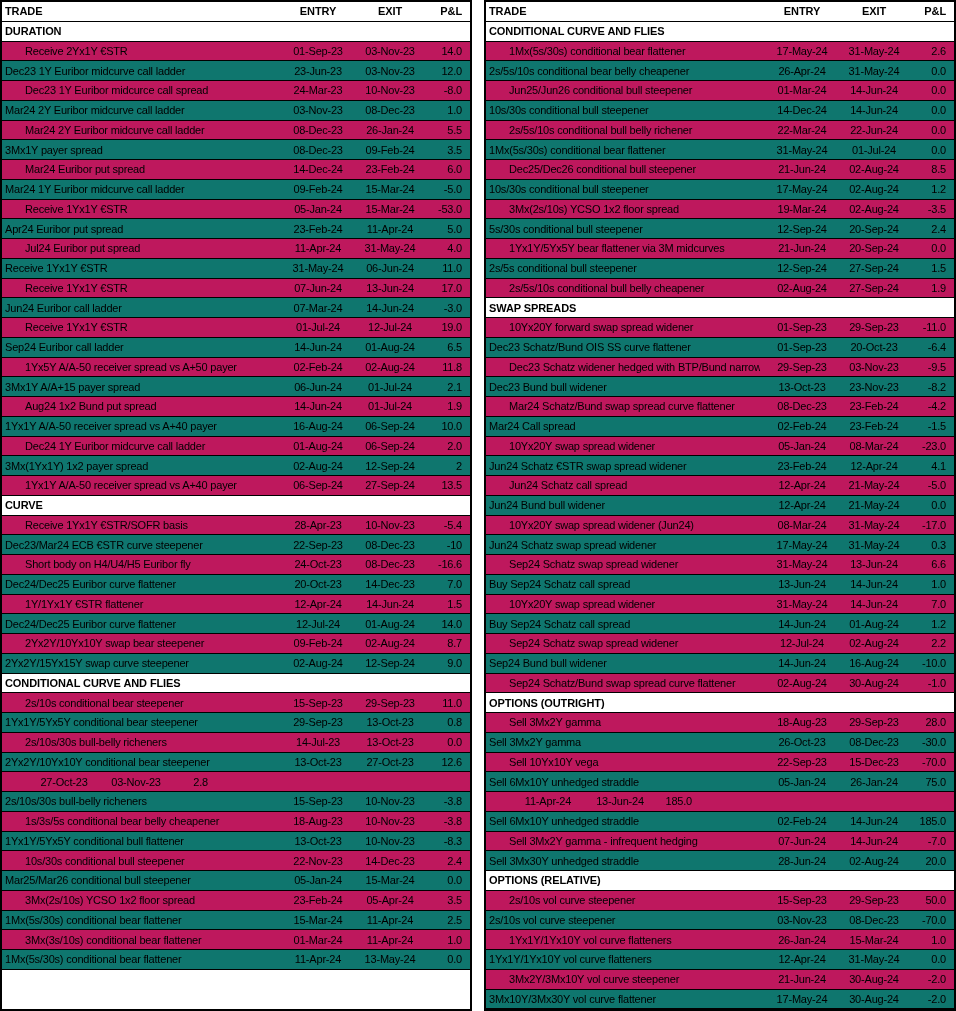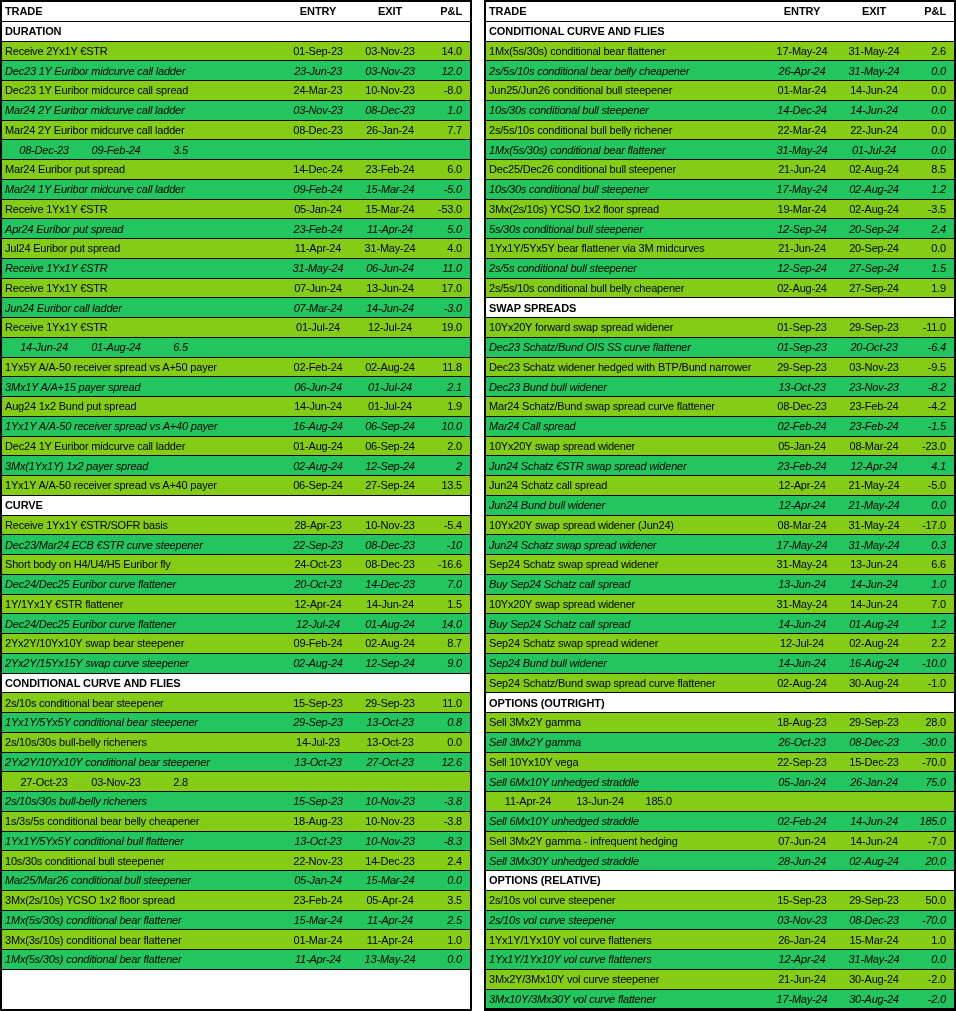--- a/index.html
+++ b/index.html
@@ -38,22 +38,22 @@
     height: 19.75px;
     border-bottom: 1px solid #000000;
     box-sizing: border-box;
     background: #ffffff;
   }
   .row.header .cell,
   .row.section .cell {
     font-weight: bold;
     letter-spacing: -0.1px;
   }
-  .row.shaded { background: #84cc16; }
-  .row.plain  { background: #22c55e; font-style: italic; }
+  .row.shaded { background: #be185d; padding-left: 20px; }
+  .row.plain  { background: #0f766e; }
   .cell {
     white-space: nowrap;
     overflow: hidden;
     line-height: 18px;
   }
   .cell.trade { flex: 1 1 auto; padding-left: 3px; text-align: left; }
   .cell.entry { flex: 0 0 84px; width: 84px; text-align: center; }
   .cell.exit  { flex: 0 0 60px; width: 60px; text-align: center; }
   .cell.pnl   { flex: 0 0 50px; width: 50px; text-align: right; padding-right: 8px; box-sizing: border-box; }
 </style>
@@ -88,22 +88,23 @@
           <div class="cell pnl">-8.0</div>
         </div><div class="row data plain">
           <div class="cell trade">Mar24 2Y Euribor midcurve call ladder</div>
           <div class="cell entry">03-Nov-23</div>
           <div class="cell exit">08-Dec-23</div>
           <div class="cell pnl">1.0</div>
         </div><div class="row data shaded">
           <div class="cell trade">Mar24 2Y Euribor midcurve call ladder</div>
           <div class="cell entry">08-Dec-23</div>
           <div class="cell exit">26-Jan-24</div>
-          <div class="cell pnl">7.7</div>
-        </div><div class="row data plain">
+          <div class="cell pnl">5.5</div>
+        </div><div class="row data plain">
+          <div class="cell trade">3Mx1Y payer spread</div>
           <div class="cell entry">08-Dec-23</div>
           <div class="cell exit">09-Feb-24</div>
           <div class="cell pnl">3.5</div>
         </div><div class="row data shaded">
           <div class="cell trade">Mar24 Euribor put spread</div>
           <div class="cell entry">14-Dec-24</div>
           <div class="cell exit">23-Feb-24</div>
           <div class="cell pnl">6.0</div>
         </div><div class="row data plain">
           <div class="cell trade">Mar24 1Y Euribor midcurve call ladder</div>
@@ -139,20 +140,21 @@
           <div class="cell trade">Jun24 Euribor call ladder</div>
           <div class="cell entry">07-Mar-24</div>
           <div class="cell exit">14-Jun-24</div>
           <div class="cell pnl">-3.0</div>
         </div><div class="row data shaded">
           <div class="cell trade">Receive 1Yx1Y €STR</div>
           <div class="cell entry">01-Jul-24</div>
           <div class="cell exit">12-Jul-24</div>
           <div class="cell pnl">19.0</div>
         </div><div class="row data plain">
+          <div class="cell trade">Sep24 Euribor call ladder</div>
           <div class="cell entry">14-Jun-24</div>
           <div class="cell exit">01-Aug-24</div>
           <div class="cell pnl">6.5</div>
         </div><div class="row data shaded">
           <div class="cell trade">1Yx5Y A/A-50 receiver spread vs A+50 payer</div>
           <div class="cell entry">02-Feb-24</div>
           <div class="cell exit">02-Aug-24</div>
           <div class="cell pnl">11.8</div>
         </div><div class="row data plain">
           <div class="cell trade">3Mx1Y A/A+15 payer spread</div>

